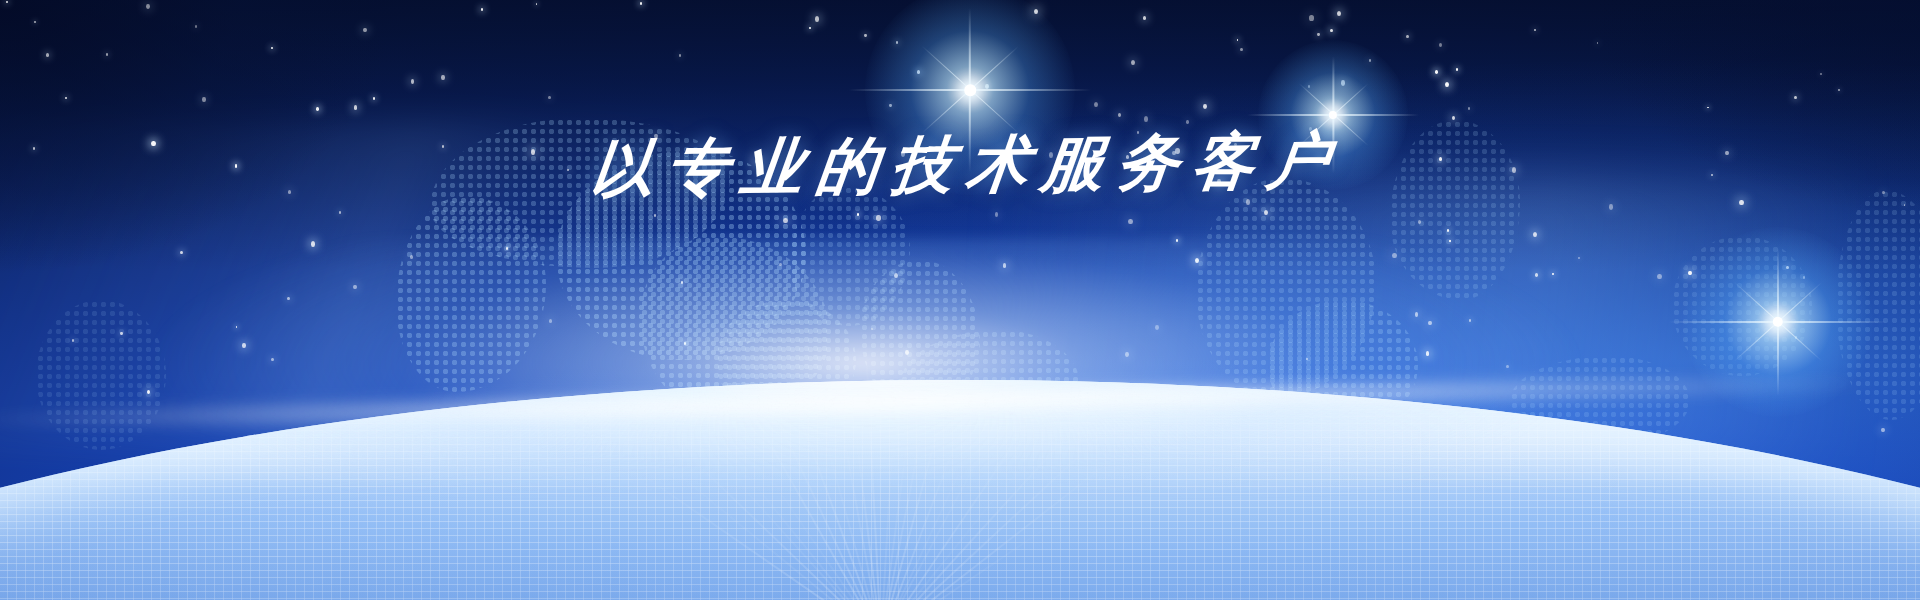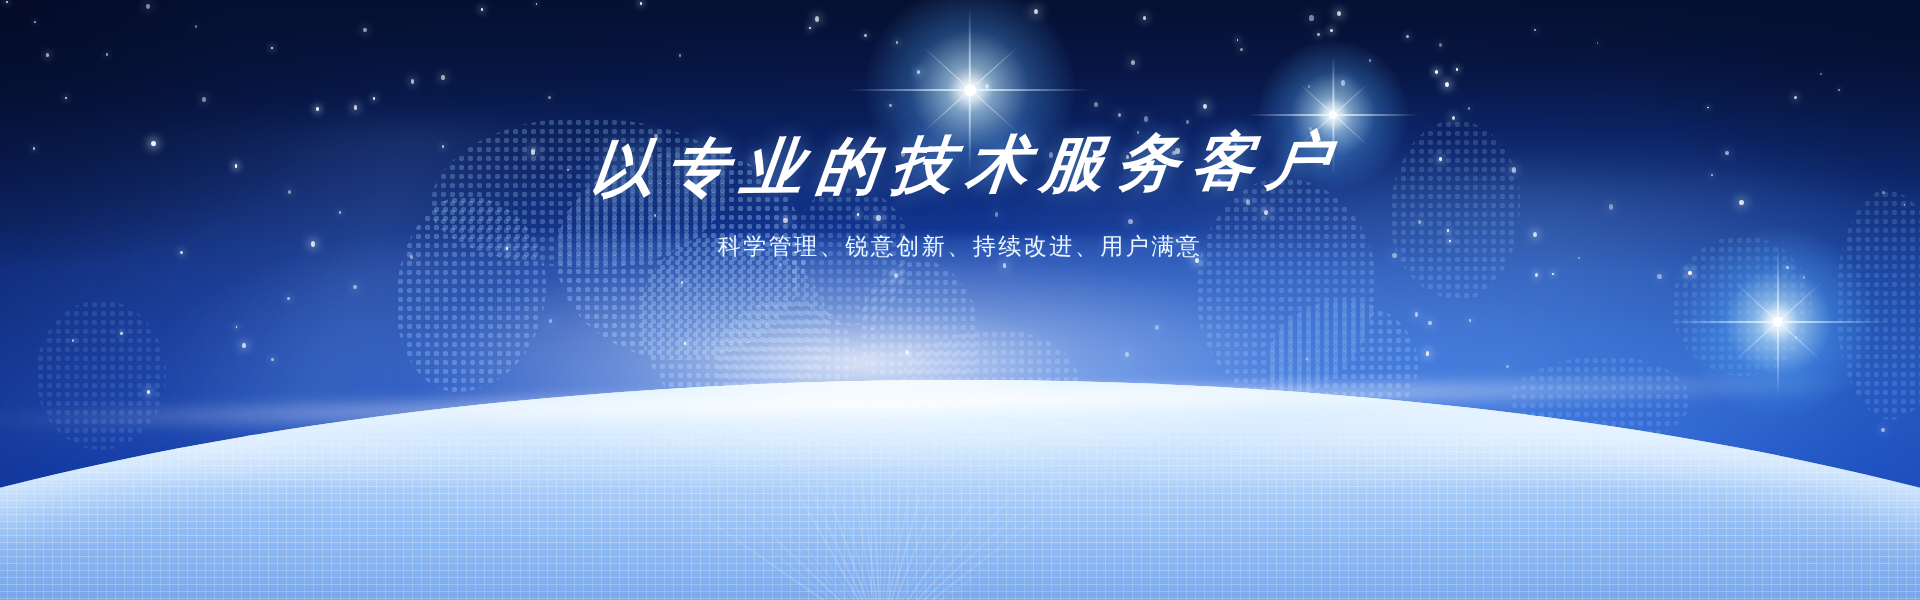--- a/index.html
+++ b/index.html
@@ -400,16 +400,15 @@
         <div class="avenue" style="left: 880px; transform: rotate(52.02deg); opacity: 0.72; height: 323px;"></div>
         <div class="avenue" style="left: 880px; transform: rotate(55.82deg); opacity: 0.4; height: 250px;"></div>
       </div>
     <div class="limb"></div>
   </div>
   <div class="horizon-bloom"></div>
   <div class="horizon-line"></div>
 
   <div class="copy">
     <h1 class="headline">以专业的技术服务客户</h1>
-    <p class="subhead">科学管理、锐意创新、持续改进、用户满意</p>
   </div>
 
 </div>
 
 </body></html>

